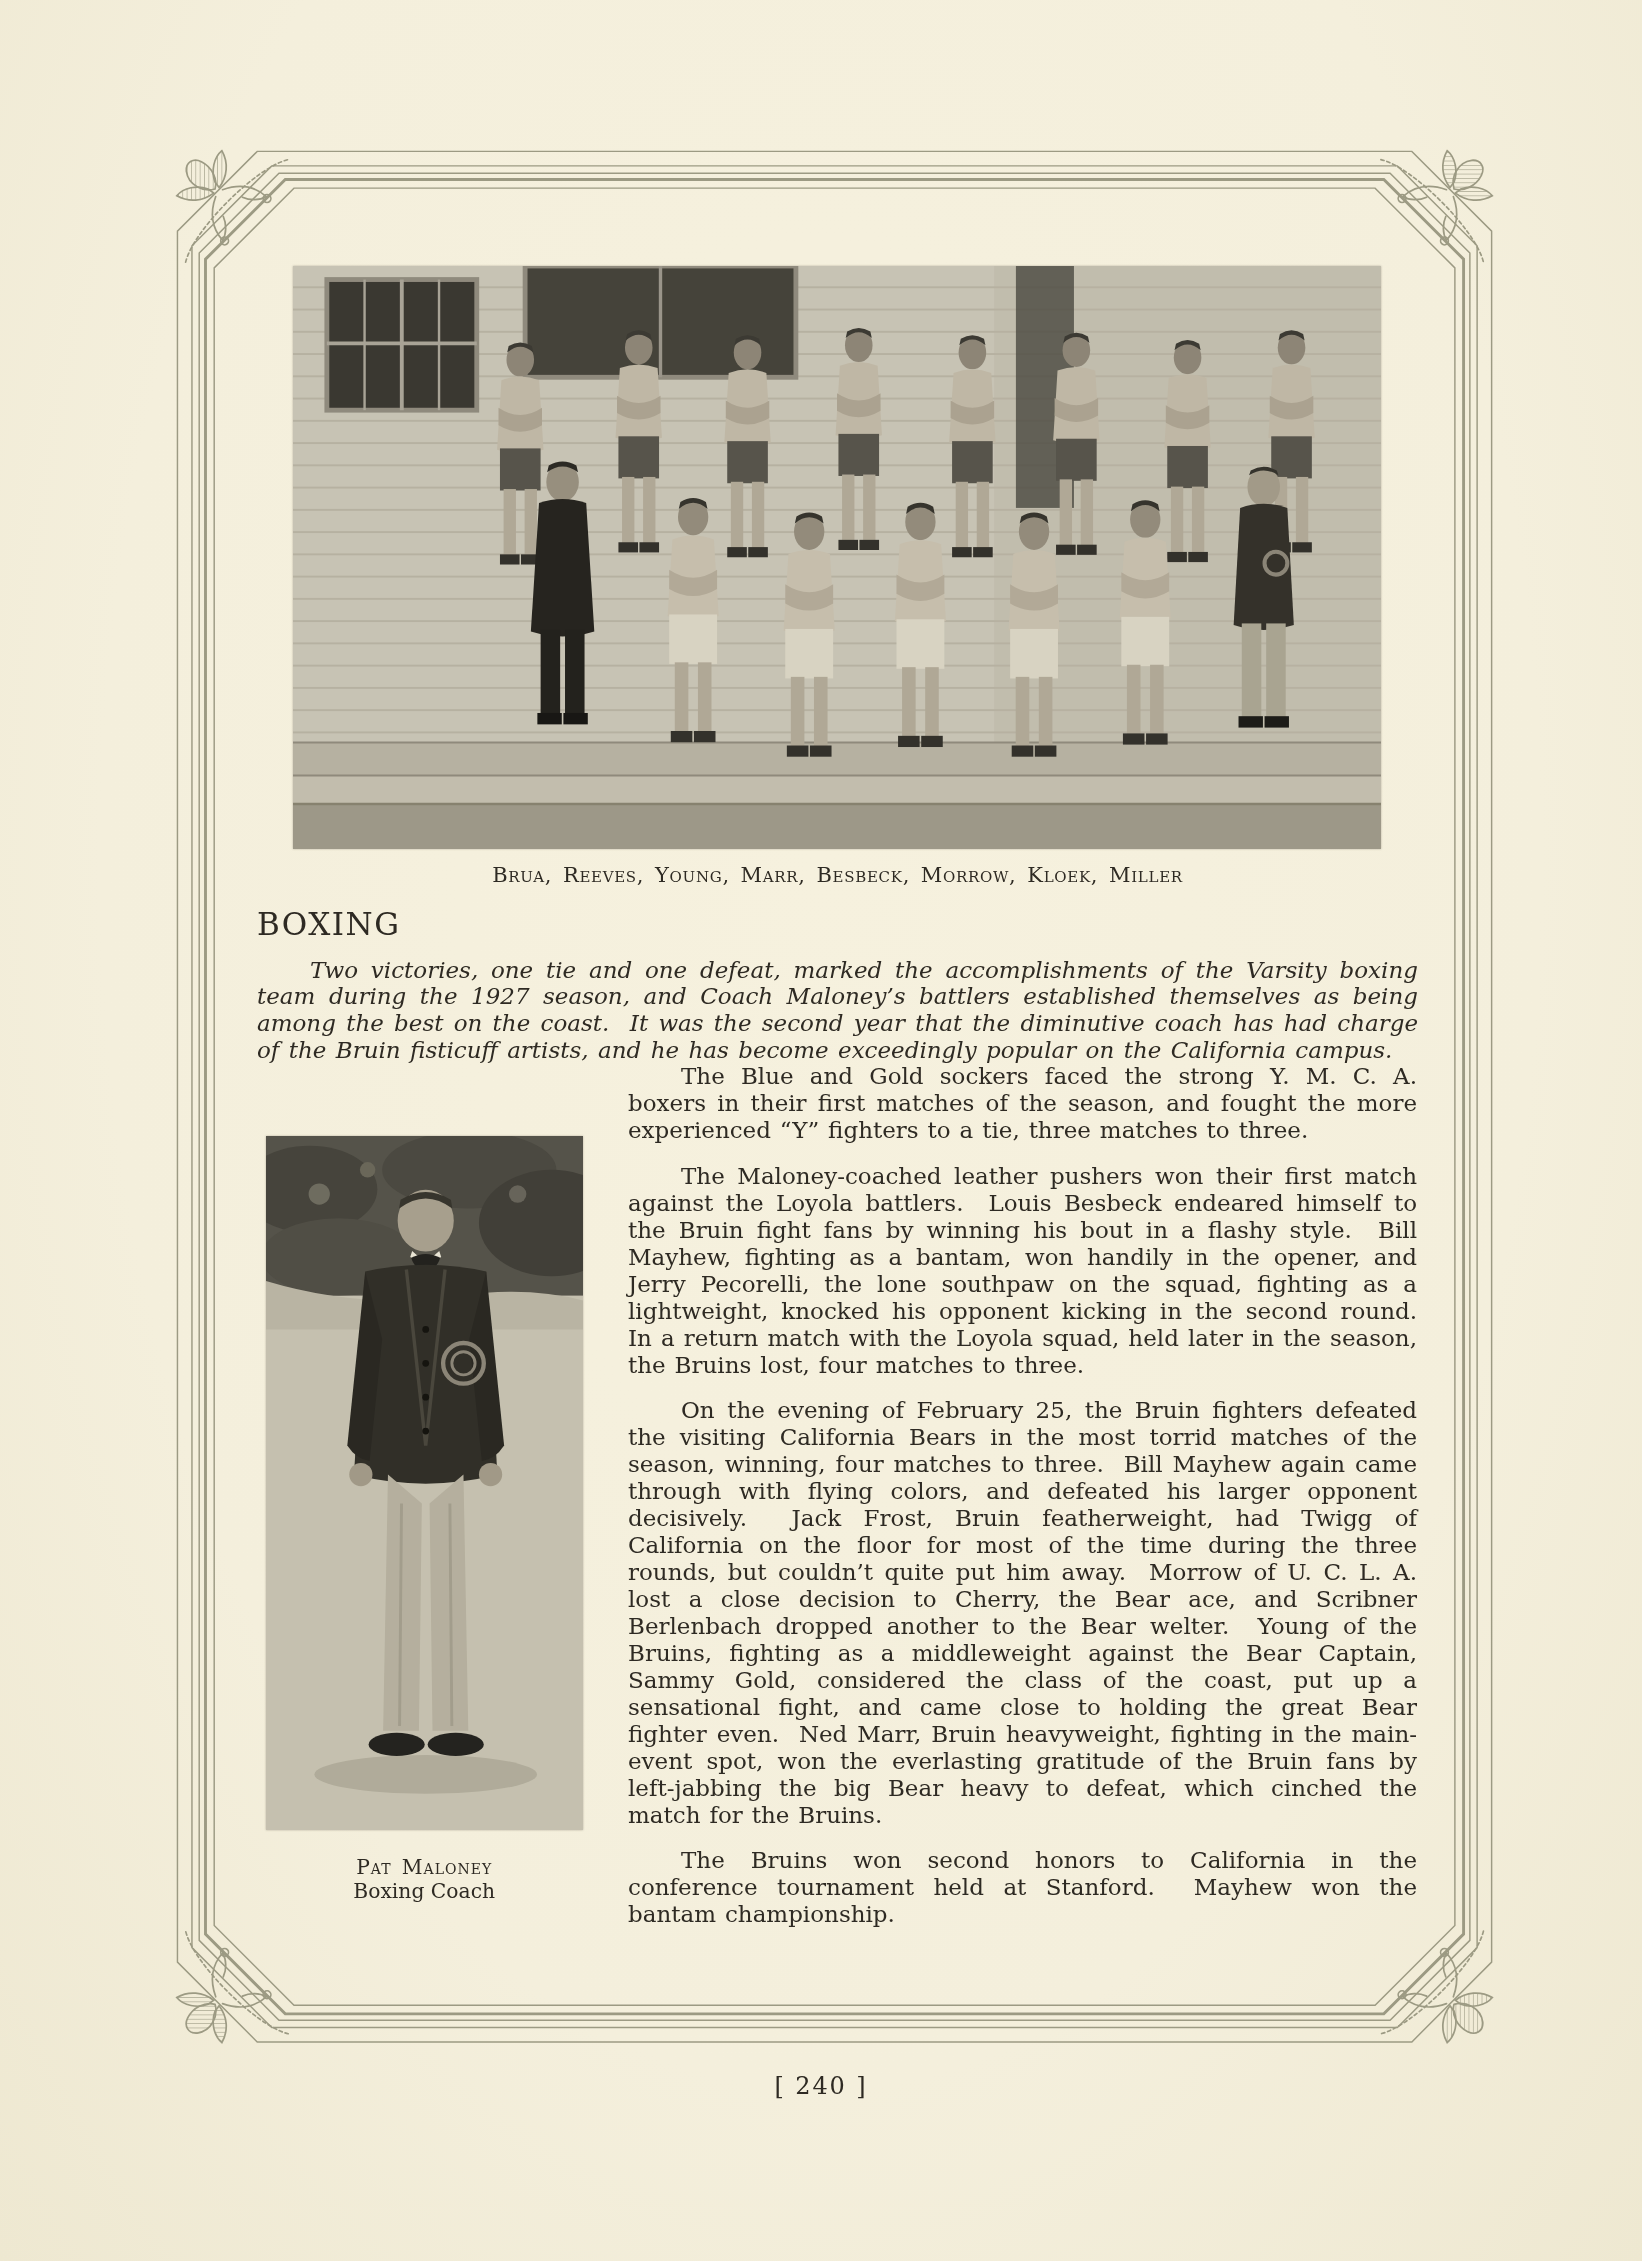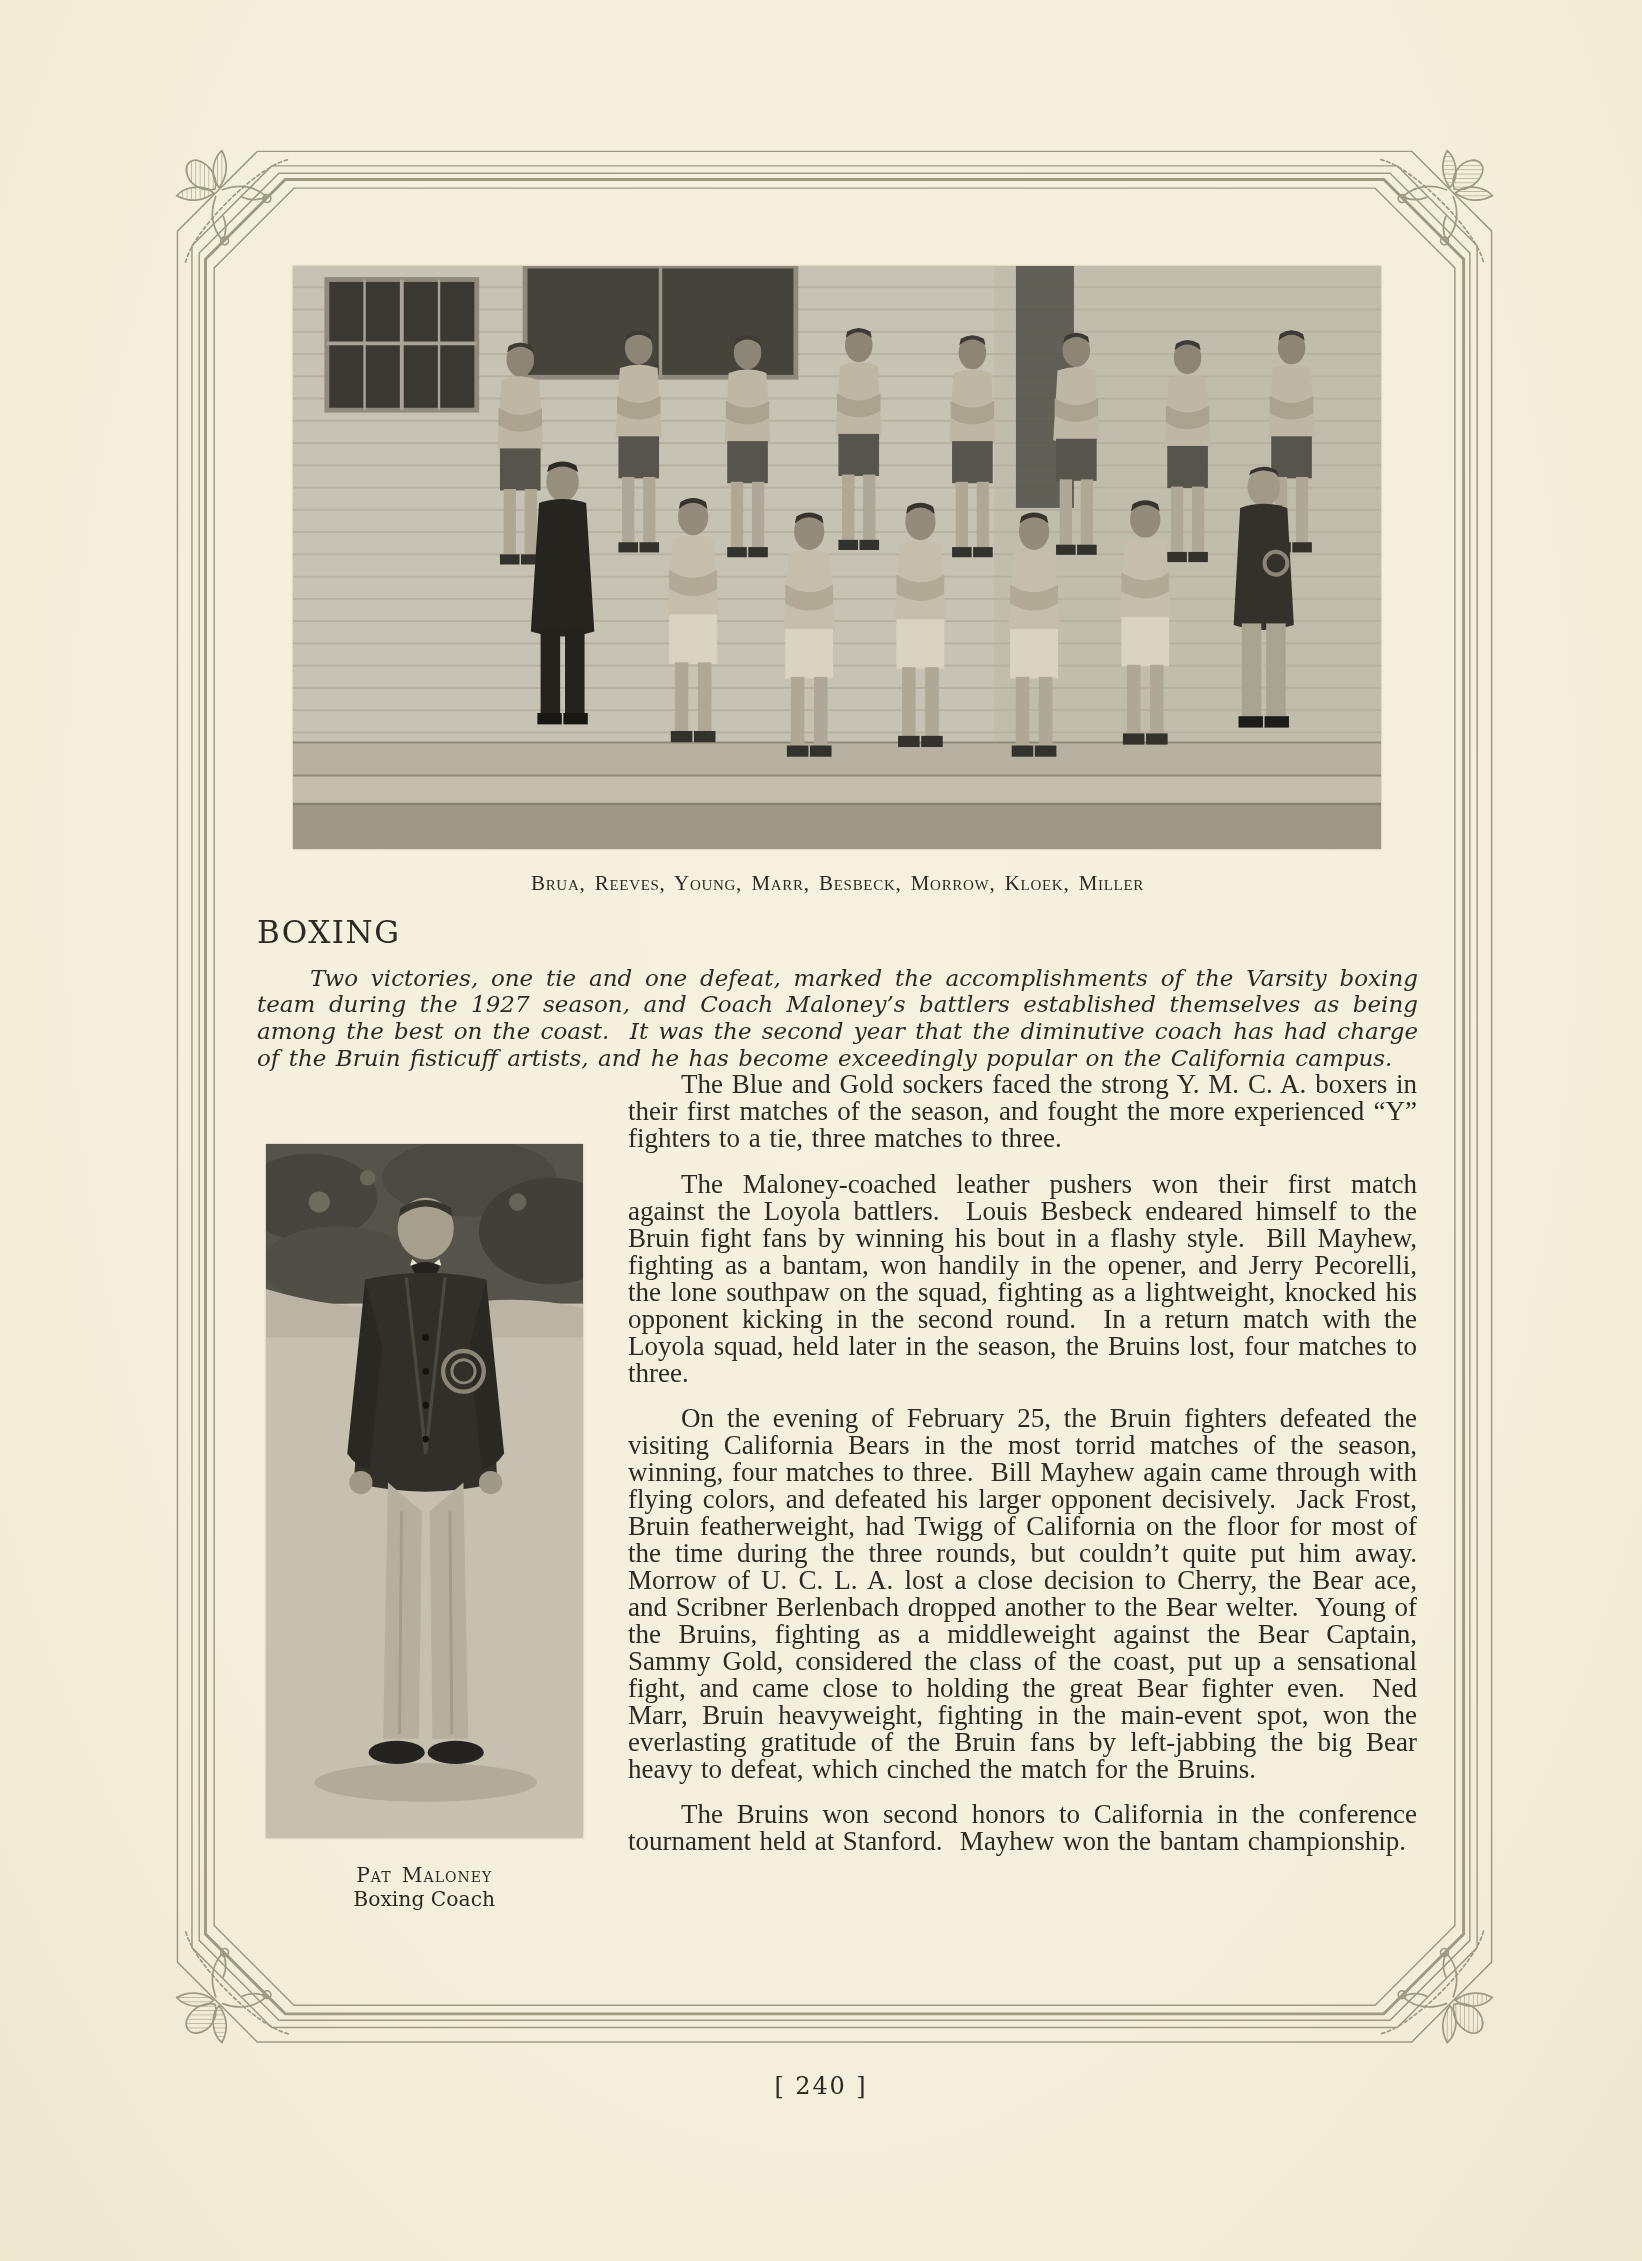--- a/index.html
+++ b/index.html
@@ -25,24 +25,24 @@
   }
   .team-photo{
     margin-left:36px;width:1088px;height:583px;
     background:var(--photo-light);
     box-shadow:0 0 1.9px rgba(60,55,40,.35);
     overflow:hidden;
   }
   .team-photo svg, .portrait-photo svg{display:block;width:100%;height:100%;}
 
   .photo-caption{
-    margin-top:21px;text-align:center;
+    margin-top:13px;text-align:center;
     font-variant:small-caps;
     font-size:21px;line-height:26px;
-    letter-spacing:0.7px;word-spacing:3.4px;font-family:Liberation Serif, serif;
+    letter-spacing:0.7px;word-spacing:3.4px;
   }
   .photo-caption .manager{font-variant:normal;font-style:italic;letter-spacing:0.2px;}
 
   .article-title{
     margin-top:18.4px;text-align:left;
     font-size:31px;line-height:37px;font-weight:normal;
     letter-spacing:1.5px;
   }
   .intro{
     margin-top:13.5px;
@@ -61,21 +61,21 @@
     background:var(--photo-light);
     box-shadow:0 0 1.9px rgba(60,55,40,.35);
     overflow:hidden;
   }
   .portrait-caption{
     margin-top:25px;margin-left:8.7px;width:317px;
     text-align:center;font-size:20.3px;line-height:24px;
   }
   .portrait-caption .coach-name{font-variant:small-caps;letter-spacing:1px;word-spacing:2.9px;}
 
-  .right-col{width:789px;flex:none;font-size:27px;line-height:27px;font-family:Liberation Serif, serif;}
+  .right-col{width:789px;flex:none;font-size:23px;line-height:27px;}
   .right-col p{
     text-align:justify;text-indent:53px;
     word-spacing:.07em;margin-bottom:18.4px;
     white-space:pre-wrap;
   }
   .right-col p:last-child{margin-bottom:0;}
 
   .page-number{
     position:absolute;left:0;top:2072px;width:1642px;
     text-align:center;font-size:24px;letter-spacing:1.9px;

